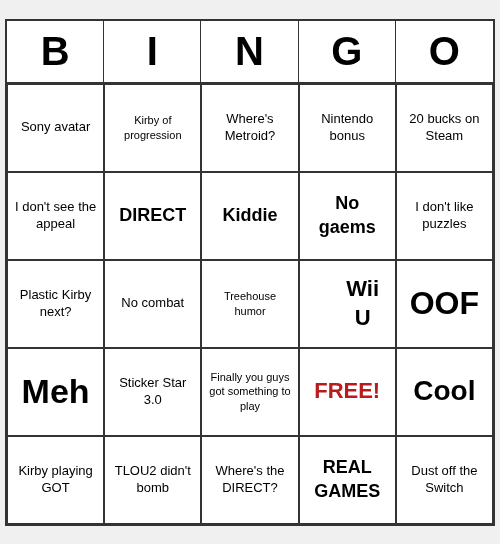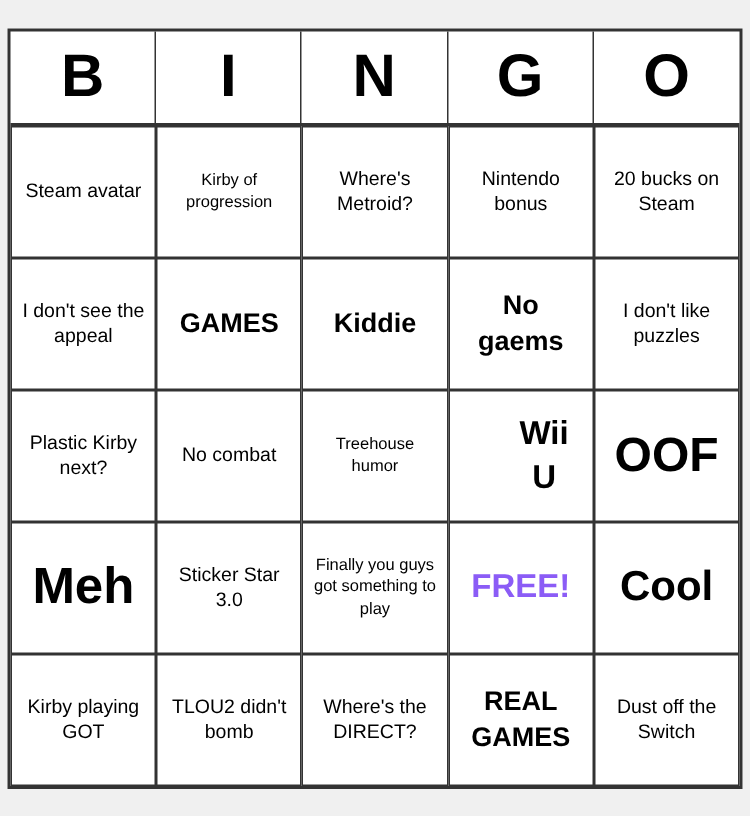--- a/index.html
+++ b/index.html
@@ -53,21 +53,21 @@
       padding-left: 37px;
     }
     .bingo-cell.medium-text {
       font-size: 18px;
       font-weight: bold;
     }
     .bingo-cell.small-text {
       font-size: 11px;
     }
     .bingo-cell.free-cell {
-      color: #8b5cf6;
+      color: #b91c1c;
       font-size: 22px;
       font-weight: bold;
     }
     .bingo-cell.oof-cell {
       font-size: 32px;
       font-weight: bold;
     }
     .bingo-cell.cool-cell {
       font-size: 28px;
       font-weight: bold;
@@ -82,27 +82,27 @@
 
 <div class="bingo-card">
   <div class="bingo-header">
   <div class="bingo-header-cell">B</div>
       <div class="bingo-header-cell">I</div>
       <div class="bingo-header-cell">N</div>
       <div class="bingo-header-cell">G</div>
       <div class="bingo-header-cell">O</div>
     </div>
   <div class="bingo-grid">
-  <div class="bingo-cell">Steam avatar</div>
+  <div class="bingo-cell">Sony avatar</div>
       <div class="bingo-cell small-text">Kirby of progression</div>
       <div class="bingo-cell">Where's Metroid?</div>
       <div class="bingo-cell">Nintendo bonus</div>
       <div class="bingo-cell">20 bucks on Steam</div>
       <div class="bingo-cell">I don't see the appeal</div>
-      <div class="bingo-cell medium-text">GAMES</div>
+      <div class="bingo-cell medium-text">DIRECT</div>
       <div class="bingo-cell medium-text">Kiddie</div>
       <div class="bingo-cell medium-text">No gaems</div>
       <div class="bingo-cell">I don't like puzzles</div>
       <div class="bingo-cell">Plastic Kirby next?</div>
       <div class="bingo-cell">No combat</div>
       <div class="bingo-cell small-text">Treehouse humor</div>
       <div class="bingo-cell large-text">Wii U</div>
       <div class="bingo-cell oof-cell">OOF</div>
       <div class="bingo-cell meh-cell">Meh</div>
       <div class="bingo-cell">Sticker Star 3.0</div>

